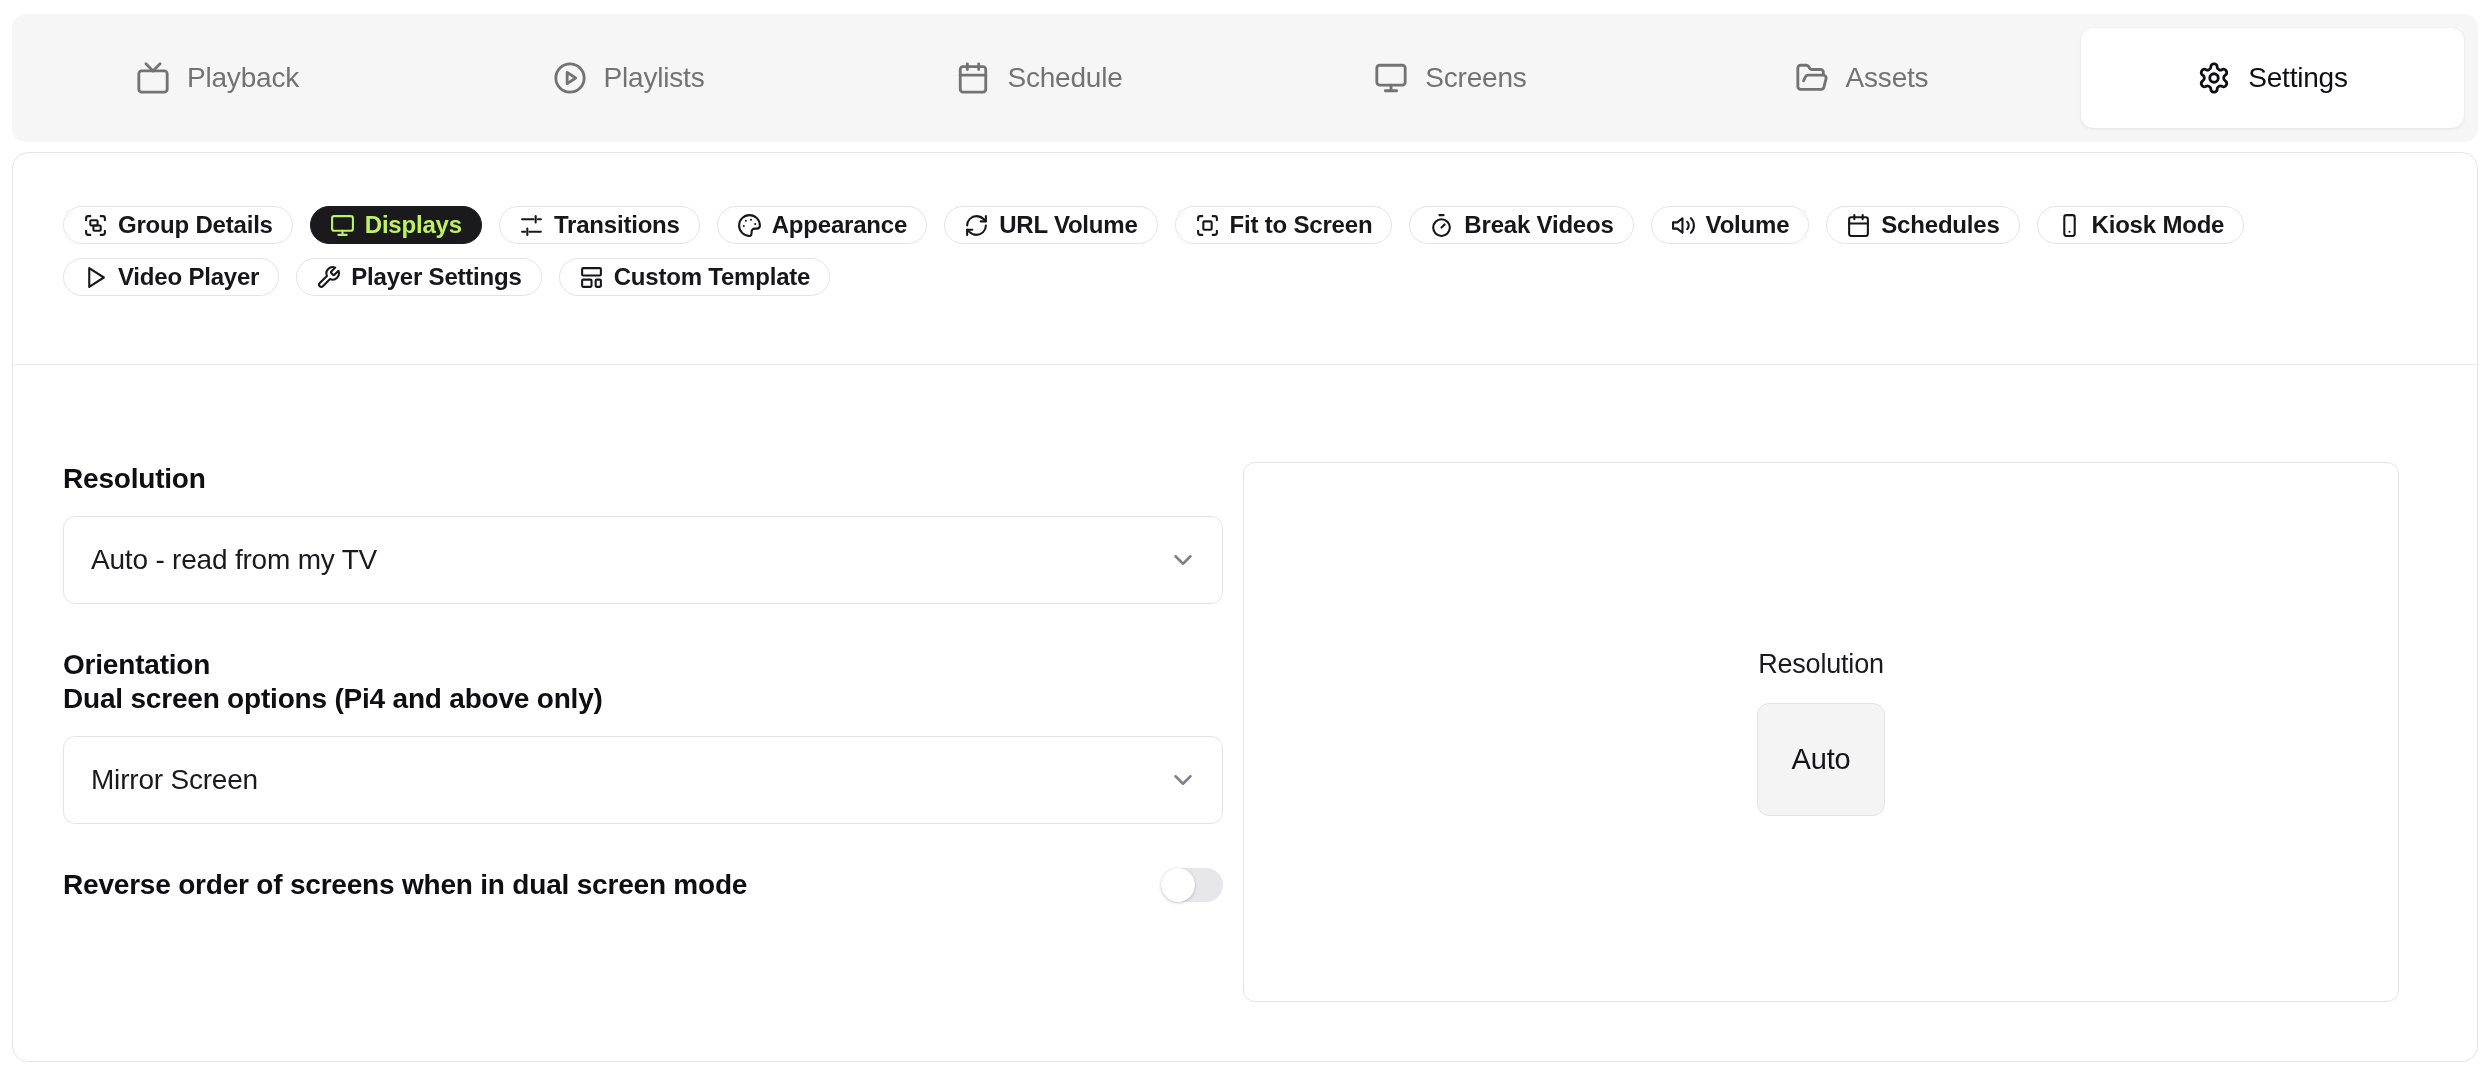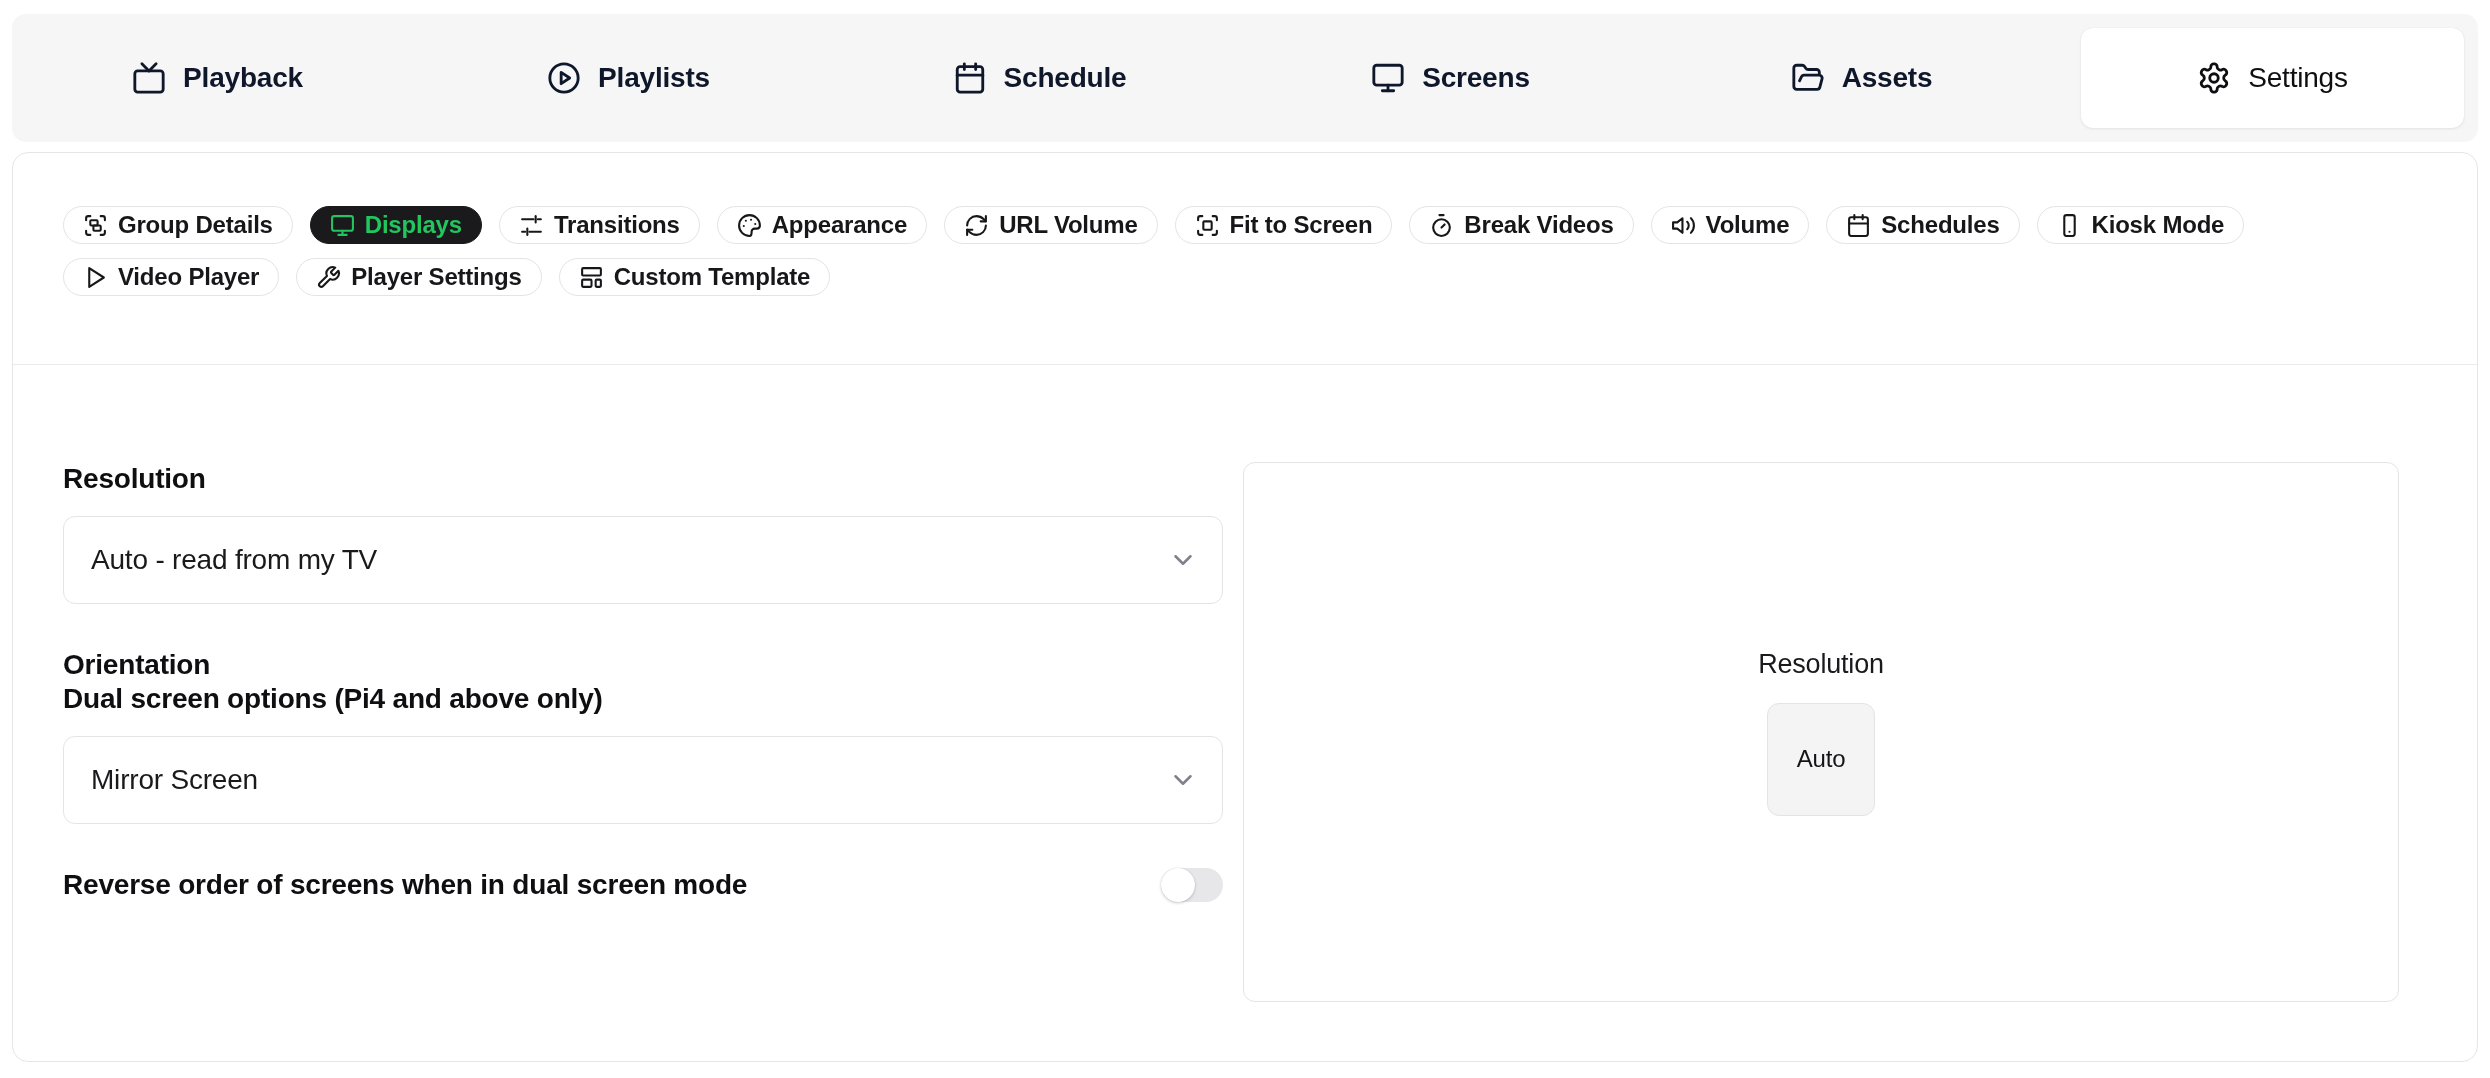--- a/index.html
+++ b/index.html
@@ -19,22 +19,22 @@
     height: 128px;
     background: #f6f6f7;
     border-radius: 14px;
     display: grid;
     grid-template-columns: repeat(6, 1fr);
   }
   .nav-item {
     display: flex; align-items: center; justify-content: center;
     gap: 17px;
     margin: 14px;
-    color: #0f172a;
-    font-size: 28px; font-weight: 700; letter-spacing: -0.2px;
+    color: #737373;
+    font-size: 28px; font-weight: 400; letter-spacing: -0.2px;
     border-radius: 12px;
     cursor: pointer;
     white-space: nowrap;
   }
   .nav-item .ic { width: 34px; height: 34px; flex: none; }
   .nav-item.is-active {
     background: #ffffff;
     color: #0f0f12;
     font-weight: 400;
     box-shadow: 0 1px 3px rgba(17,17,24,.08), 0 0 1px rgba(17,17,24,.10);
@@ -57,21 +57,21 @@
     padding: 0 19px;
     border: 1.5px solid #e4e4e7;
     border-radius: 20px;
     background: #fff;
     font-size: 24px; font-weight: 600; letter-spacing: -0.2px;
     color: #17171a;
     cursor: pointer;
     white-space: nowrap;
   }
   .chip .ic { width: 25px; height: 25px; flex: none; }
-  .chip.is-active { background: #1a1a1d; border-color: #1a1a1d; color: #22c55e; }
+  .chip.is-active { background: #1a1a1d; border-color: #1a1a1d; color: #bef264; }
 
   .divider { border: 0; border-top: 1px solid #eaeaed; margin: 68px 0 0; }
 
   
   .main {
     display: flex; gap: 20px;
     padding: 97px 56px 0 50px;
     align-items: flex-start;
   }
   .form-col { width: 1160px; flex: none; }
@@ -114,26 +114,26 @@
   
   .panel {
     width: 1156px; height: 540px; flex: none;
     border: 1.5px solid #e4e4e7; border-radius: 12px;
     display: flex; flex-direction: column; align-items: center; justify-content: center;
     background: #fff;
   }
   .panel-label { font-size: 27px; color: #1a1a1d; letter-spacing: -0.2px; }
   .auto-box {
     margin-top: 23px;
-    width: 108px; height: 113px;
+    width: 128px; height: 113px;
     background: #f4f4f5;
     border: 1px solid #e4e4e7;
     border-radius: 12px;
     display: flex; align-items: center; justify-content: center;
-    font-size: 24px; color: #141416; letter-spacing: -0.2px;
+    font-size: 29px; color: #141416; letter-spacing: -0.2px;
   }
 </style>
 </head>
 <body>
 
 <nav class="nav">
     <div class="nav-item">
     <span class="ic">
         <svg viewBox="0 0 24 24" fill="none" stroke="currentColor" stroke-width="2" stroke-linecap="round" stroke-linejoin="round">
           <rect x="2" y="7" width="20" height="15" rx="2"></rect>

